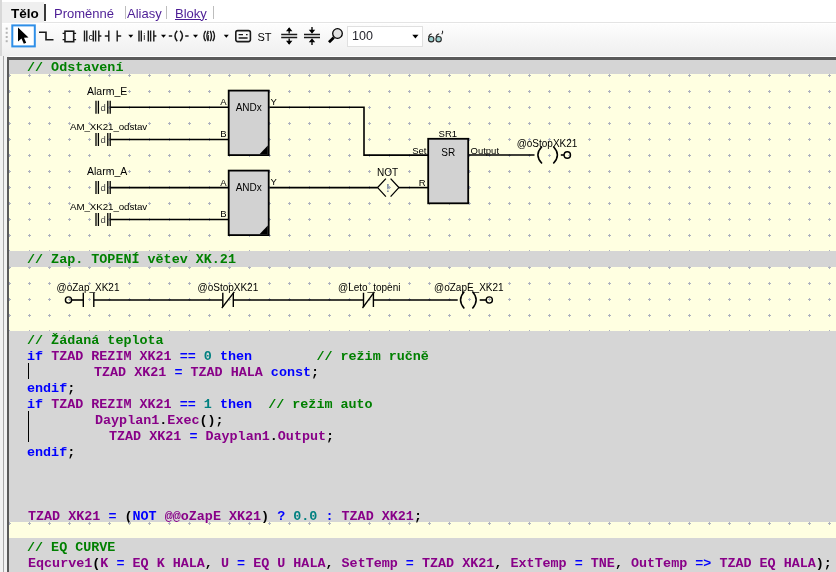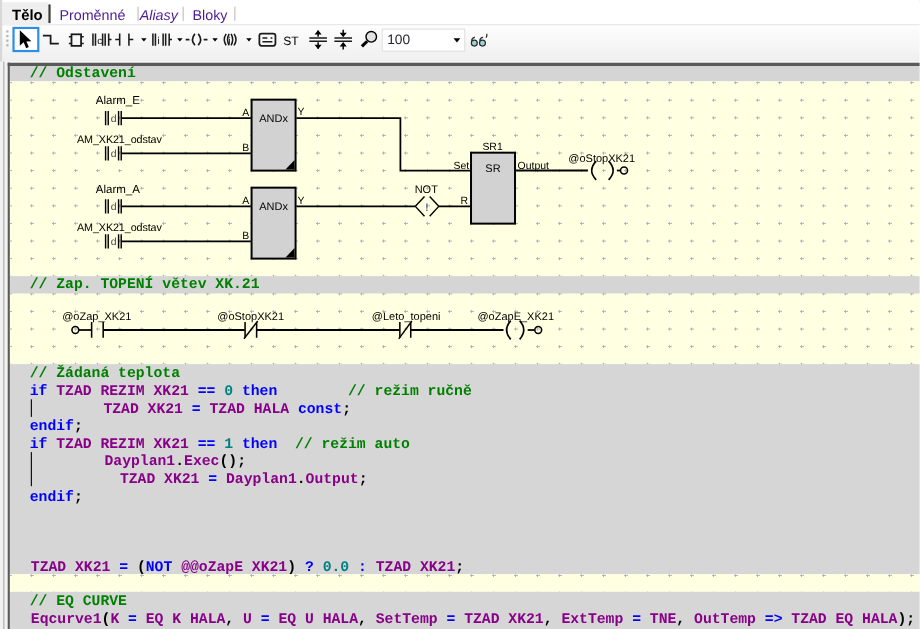--- a/index.html
+++ b/index.html
@@ -19,23 +19,23 @@
 <div id="page">
 
   <div class="abs" style="left:0;top:0;width:836px;height:2px;background:#d8d8d8;"></div>
   <div class="abs" style="left:0;top:0;width:2px;height:56px;background:#d8d8d8;z-index:5;"></div>
   <div class="abs" style="left:0;top:0;width:836px;height:23px;background:#ffffff;border-bottom:1px solid #e4e4e4;"></div>
   <div class="abs" style="left:2px;top:2px;width:42px;height:21px;background:#efefef;"></div>
   <div class="abs tabtxt" style="left:11px;color:#000;font-weight:bold;font-size:13.5px;">Tělo</div>
   <div class="abs" style="left:43.6px;top:4px;width:2px;height:17px;background:#3a3a3a;"></div>
   <div class="abs tabtxt" style="left:54px;">Proměnné</div>
   <div class="abs" style="left:124.5px;top:6px;width:1px;height:13px;background:#bdbdbd;"></div>
-  <div class="abs tabtxt" style="left:127px;font-style:italic;">Aliasy</div>
+  <div class="abs tabtxt" style="left:127px;">Aliasy</div>
   <div class="abs" style="left:165.5px;top:6px;width:1px;height:13px;background:#bdbdbd;"></div>
-  <div class="abs tabtxt" style="left:175px;">Bloky</div>
+  <div class="abs tabtxt" style="left:175px;text-decoration:underline;">Bloky</div>
   <div class="abs" style="left:212.5px;top:6px;width:1px;height:13px;background:#bdbdbd;"></div>
 
   <div class="abs" style="left:0;top:24px;width:836px;height:32px;background:linear-gradient(#fdfdfd,#efefef);"></div>
 
   <div class="abs" style="left:0;top:56px;width:9px;height:516px;background:#f2f2f2;"></div>
   <div class="abs" style="left:3px;top:56px;width:1px;height:516px;background:#a8a8a8;"></div>
 
   <div class="abs" style="left:7px;top:57px;width:829px;height:2.5px;background:#5a5a5a;"></div>
   <div class="abs" style="left:7px;top:57px;width:2px;height:515px;background:#5a5a5a;"></div>
 

